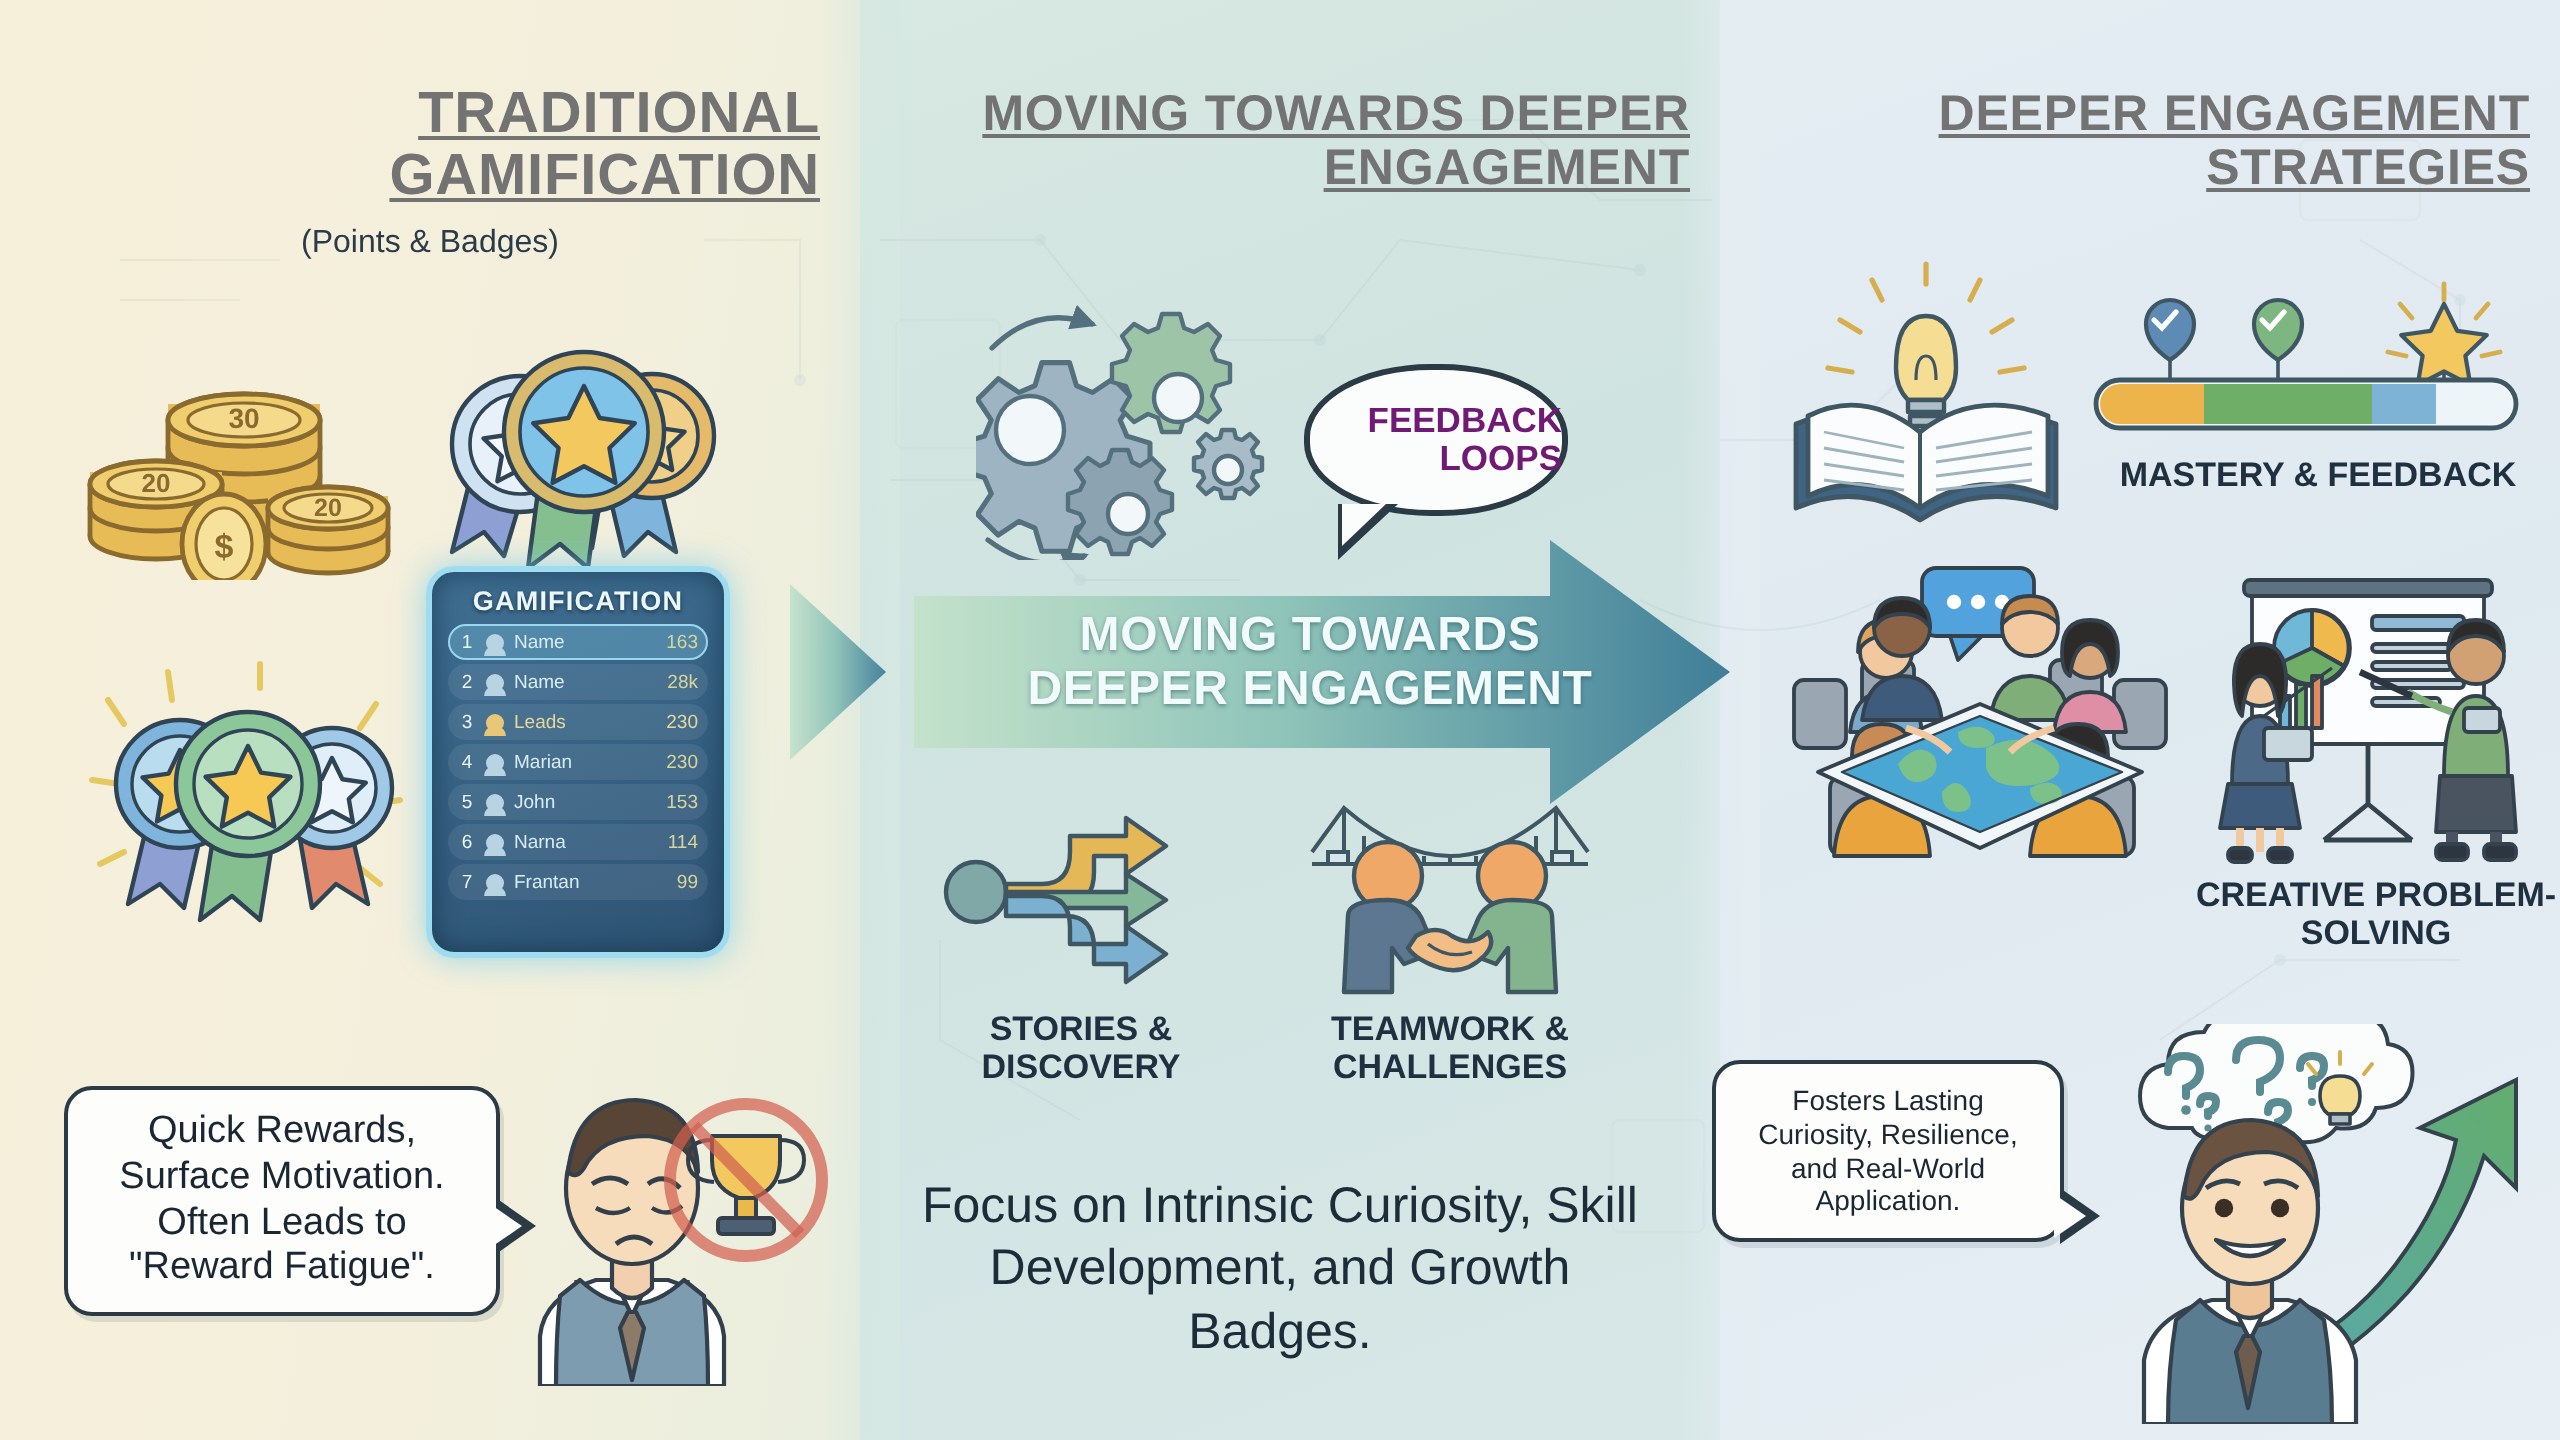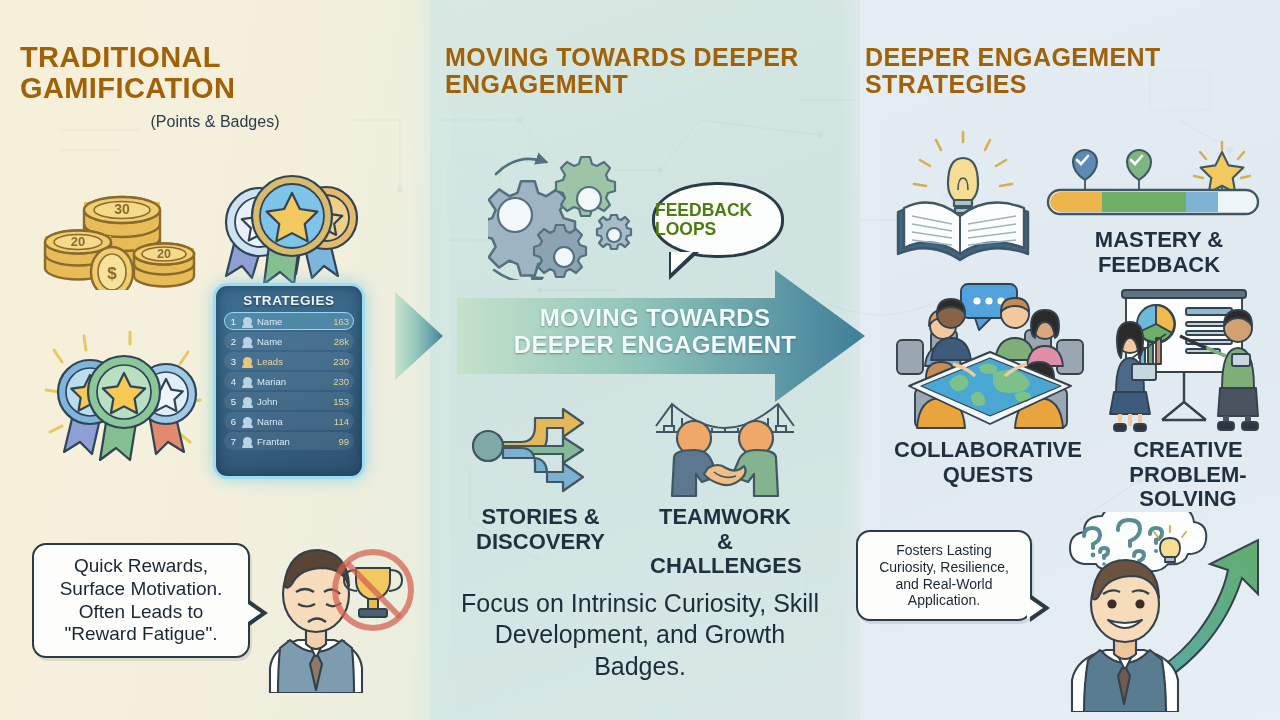--- a/index.html
+++ b/index.html
@@ -22,23 +22,23 @@
   #panel-right  { left: 860px; width: 420px; background: linear-gradient(160deg,#e4edf2 0%,#dfe9f0 50%,#e7eff4 100%); }
   .panel-seam { position: absolute; top:0; height:720px; width: 40px; }
   #seam1 { left: 410px; background: linear-gradient(90deg, rgba(243,238,216,0), rgba(214,232,226,.95)); }
   #seam2 { left: 840px; background: linear-gradient(90deg, rgba(207,227,224,0), rgba(228,237,242,.95)); }
 
   
   .texture { position:absolute; inset:0; opacity:.30; }
 
   
   .col-title {
-    position: absolute; text-align: left;
-    color: #a16207; font-weight: 700; letter-spacing: .4px;
-    line-height: 1.08; text-transform: uppercase;
+    position: absolute; text-align: right;
+    color: #737373; font-weight: 700; letter-spacing: .4px;
+    line-height: 1.08; text-transform: uppercase; text-decoration: underline;
   }
   #title-left   { left: 20px;  top: 42px; width: 390px; font-size: 29px; }
   #title-mid    { left: 445px; top: 44px; width: 400px; font-size: 25px; }
   #title-right  { left: 865px; top: 44px; width: 400px; font-size: 25px; }
   #subtitle-left {
     position:absolute; left:20px; top:113px; width:390px; text-align:center;
     font-size: 16px; color:#2b3b4a; font-weight: 400;
   }
 
   
@@ -47,21 +47,21 @@
     position:absolute; left:490px; top:305px; width:330px;
     text-align:center; color:#f2fbfb; font-weight:700; font-size:24px;
     line-height:1.12; letter-spacing:.3px; text-transform:uppercase;
     text-shadow: 0 1px 2px rgba(20,60,70,.45);
   }
 
   
   .art { position: absolute; }
   .caption {
     position:absolute; text-align:center; color:#1f3040;
-    font-weight:700; font-size:22px; line-height:1.12; text-transform:uppercase;
+    font-weight:700; font-size:17px; line-height:1.12; text-transform:uppercase;
   }
 
   
   #leaderboard {
     position:absolute; left:213px; top:283px; width:152px; height:196px;
     border-radius: 14px;
     background: linear-gradient(160deg,#3f6f93,#2e5373);
     border: 3px solid #9fdcf0;
     box-shadow: 0 0 16px rgba(120,205,235,.75), inset 0 0 14px rgba(10,40,60,.6);
     padding: 7px 8px 6px;
@@ -121,22 +121,22 @@
     border-left: 20px solid #2b3b46;
   }
   #bubble-right .tail::after{
     content:""; position:absolute; left:-23px; top:-11px;
     border-top: 11px solid transparent; border-bottom: 11px solid transparent;
     border-left: 16px solid #fdfdfb;
   }
   #feedback-bubble {
     position:absolute; left:652px; top:182px; width:132px; height:76px;
     background:#fbfcfc; border:3px solid #2b3b46; border-radius:48%;
-    display:flex; align-items:center; justify-content:center; text-align:left;
-    font-size:17.5px; font-weight:700; color:#4d7c0f; line-height:1.1;
+    display:flex; align-items:center; justify-content:center; text-align:right;
+    font-size:17.5px; font-weight:700; color:#701a75; line-height:1.1;
     text-transform: uppercase;
   }
   #feedback-bubble .ftail{
     position:absolute; left:14px; bottom:-25px; width:0;height:0;
     border-right: 30px solid transparent;
     border-top: 28px solid #2b3b46;
   }
   #feedback-bubble .ftail::after{
     content:""; position:absolute; left:2px; top:-28px;
     border-right: 22px solid transparent;
@@ -289,21 +289,21 @@
       <circle cx="126" cy="64" r="22" fill="#dfeef8" stroke-width="1.7"></circle>
       <path d="M126 49 l5.2 10.6 11.7 1.7 -8.5 8.2 2 11.6 -10.4 -5.5 -10.4 5.5 2 -11.6 -8.5 -8.2 11.7 -1.7 Z" fill="#eef6fb"></path>
       <path d="M68 80 L60 130 L76 118 L90 130 L98 80 Z" fill="#86bf8f"></path>
       <circle cx="84" cy="62" r="36" fill="#8cc79a"></circle>
       <circle cx="84" cy="62" r="27" fill="#b7dfc0" stroke-width="1.7"></circle>
       <path d="M84 43 l6.5 13.3 14.7 2.1 -10.6 10.3 2.5 14.6 -13.1 -6.9 -13.1 6.9 2.5 -14.6 -10.6 -10.3 14.7 -2.1 Z" fill="#f5c954"></path>
     </g>
   </svg>
 
   <div id="leaderboard">
-    <div id="lb-title">STRATEGIES</div>
+    <div id="lb-title">GAMIFICATION</div>
     <div id="lb-rows">
         <div class="lb-row first">
           <span class="lb-rank">1</span>
           <span class="lb-av"></span>
           <span class="lb-name">Name</span>
           <span class="lb-score">163</span>
         </div>
         <div class="lb-row">
           <span class="lb-rank">2</span>
           <span class="lb-av"></span>
@@ -567,21 +567,20 @@
         <path d="M100 96 q20 -10 34 4 q8 10 -8 14 q-22 4 -26 -8 Z"></path>
         <path d="M86 88 q12 -6 18 2 q2 6 -8 6 q-10 0 -10 -8 Z"></path>
         <path d="M122 116 q12 -6 16 2 q0 6 -8 6 q-8 0 -8 -8 Z"></path>
       </g>
       <path d="M97 80 L168 108 L97 138 L28 108 Z" fill="none" stroke="#34424e" stroke-width="1.2"></path>
 
       <path d="M60 86 q14 4 22 12" fill="none" stroke-width="3.4" stroke="#f2c99f"></path>
       <path d="M134 86 q-14 4 -22 12" fill="none" stroke-width="3.4" stroke="#f2c99f"></path>
     </g>
   </svg>
-  <div class="caption" style="left:888px; top:438px; width:200px;">COLLABORATIVE QUESTS</div>
 
   <svg class="art" style="left:1106px; top:282px;" width="168" height="150" viewBox="0 0 168 150">
     <g stroke="#34424e" stroke-width="1.9" stroke-linejoin="round">
       <rect x="16" y="8" width="124" height="8" rx="3" fill="#5d7384"></rect>
       <rect x="20" y="16" width="116" height="74" fill="#fbfdfe"></rect>
       <path d="M78 90 v30 M78 120 l-22 18 M78 120 l22 18 M56 138 h44" fill="none" stroke-width="2.4"></path>
 
       <circle cx="50" cy="42" r="19" fill="#6fb8d8"></circle>
       <path d="M50 42 L50 23 A19 19 0 0 1 66 51 Z" fill="#efb94e"></path>
       <path d="M50 42 L66 51 A19 19 0 0 1 33 50 Z" fill="#6fae67"></path>

